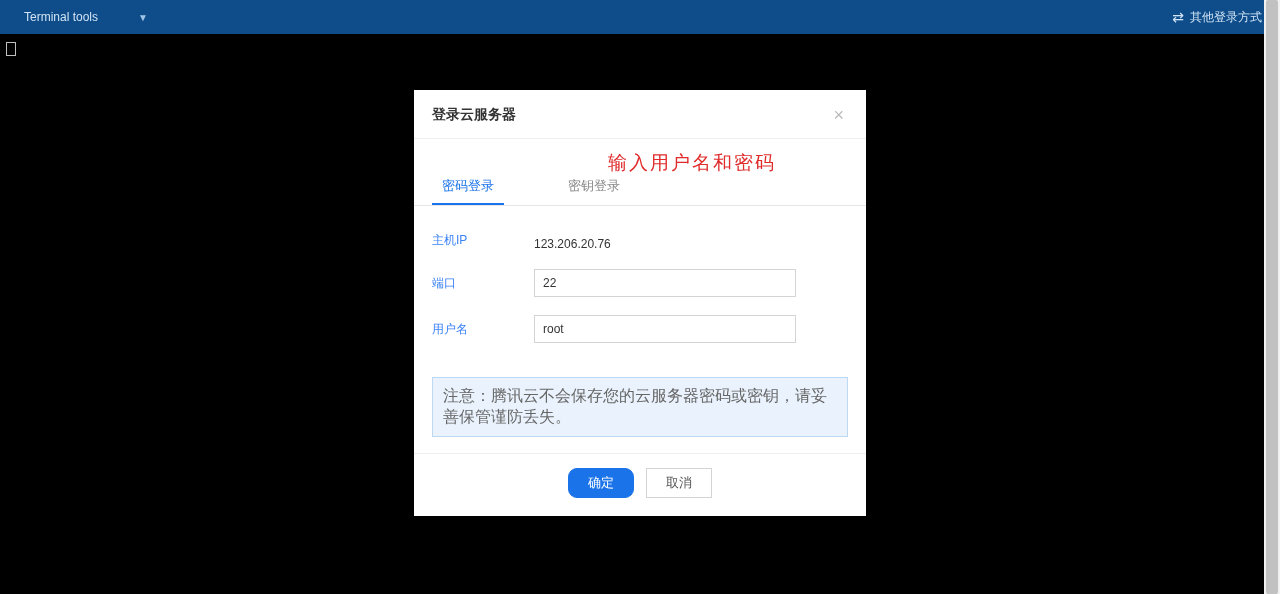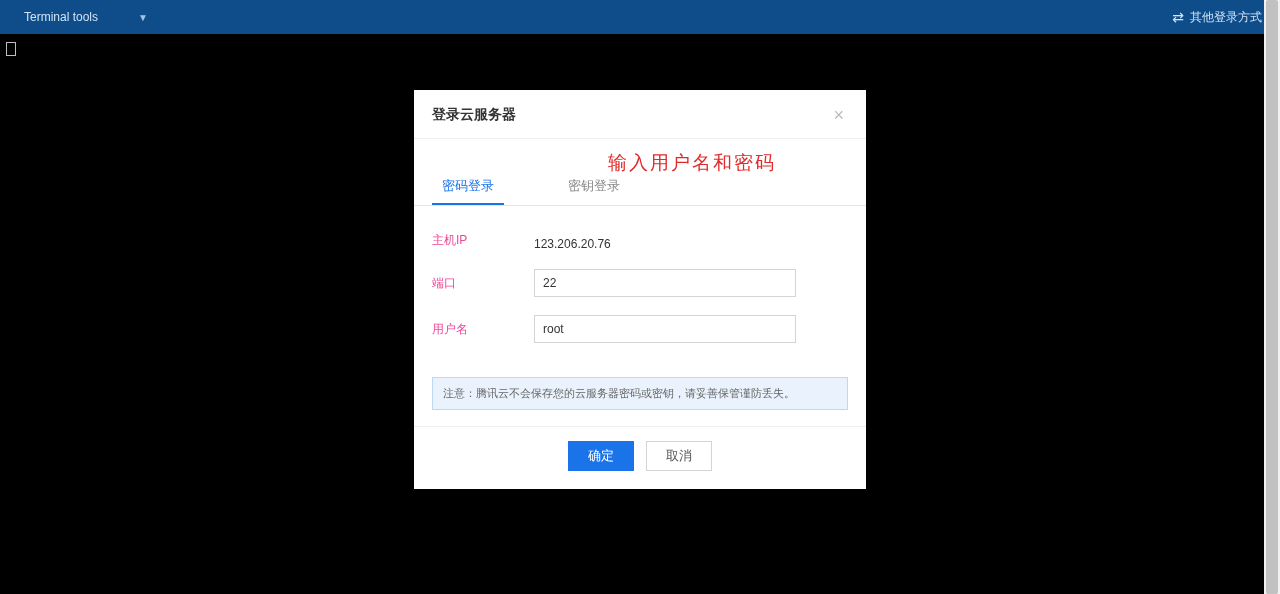--- a/index.html
+++ b/index.html
@@ -112,38 +112,38 @@
       margin-right: 22px;
       border-bottom: 2px solid transparent;
     }
     .tab.active {
       color: #1a73e8;
       border-bottom: 2px solid #1a73e8;
     }
 
     .form { padding: 24px 18px 6px 18px; }
     .row { display: flex; align-items: center; margin-bottom: 18px; font-size: 12px; }
-    .row .label { width: 70px; color: #ec4899; }
+    .row .label { width: 70px; color: #3b82f6; }
     .row .value-static { color: #333; margin-top: 7px; }
     .row input {
       width: 262px;
       height: 28px;
       border: 1px solid #d4d4d4;
       padding: 0 8px;
       font-size: 12px;
       color: #333;
       outline: none;
     }
 
     .notice {
       margin: 10px 18px 16px 18px;
       background: #eaf3fd;
       border: 1px solid #bcd8f3;
       padding: 8px 10px;
-      font-size: 11px;
+      font-size: 16px;
       color: #666;
     }
 
     .footer {
       border-top: 1px solid #eee;
       padding: 14px 18px 18px 18px;
       display: flex;
       justify-content: center;
       gap: 12px;
     }
@@ -151,21 +151,21 @@
       min-width: 66px;
       height: 30px;
       border: 1px solid #d4d4d4;
       background: #fff;
       font-size: 13px;
       cursor: pointer;
       display: inline-flex;
       align-items: center;
       justify-content: center;
     }
-    .btn.primary { background: #1a73e8; border-color: #1a73e8; color: #fff; }
+    .btn.primary { background: #1a73e8; border-color: #1a73e8; color: #fff; border-radius: 9px; }
     .btn.default { color: #555; }
   </style>
 </head>
 <body>
 
 <div class="topbar">
   <div class="topbar-left">
     <span>Terminal tools</span>
     <span class="caret">▼</span>
   </div>

